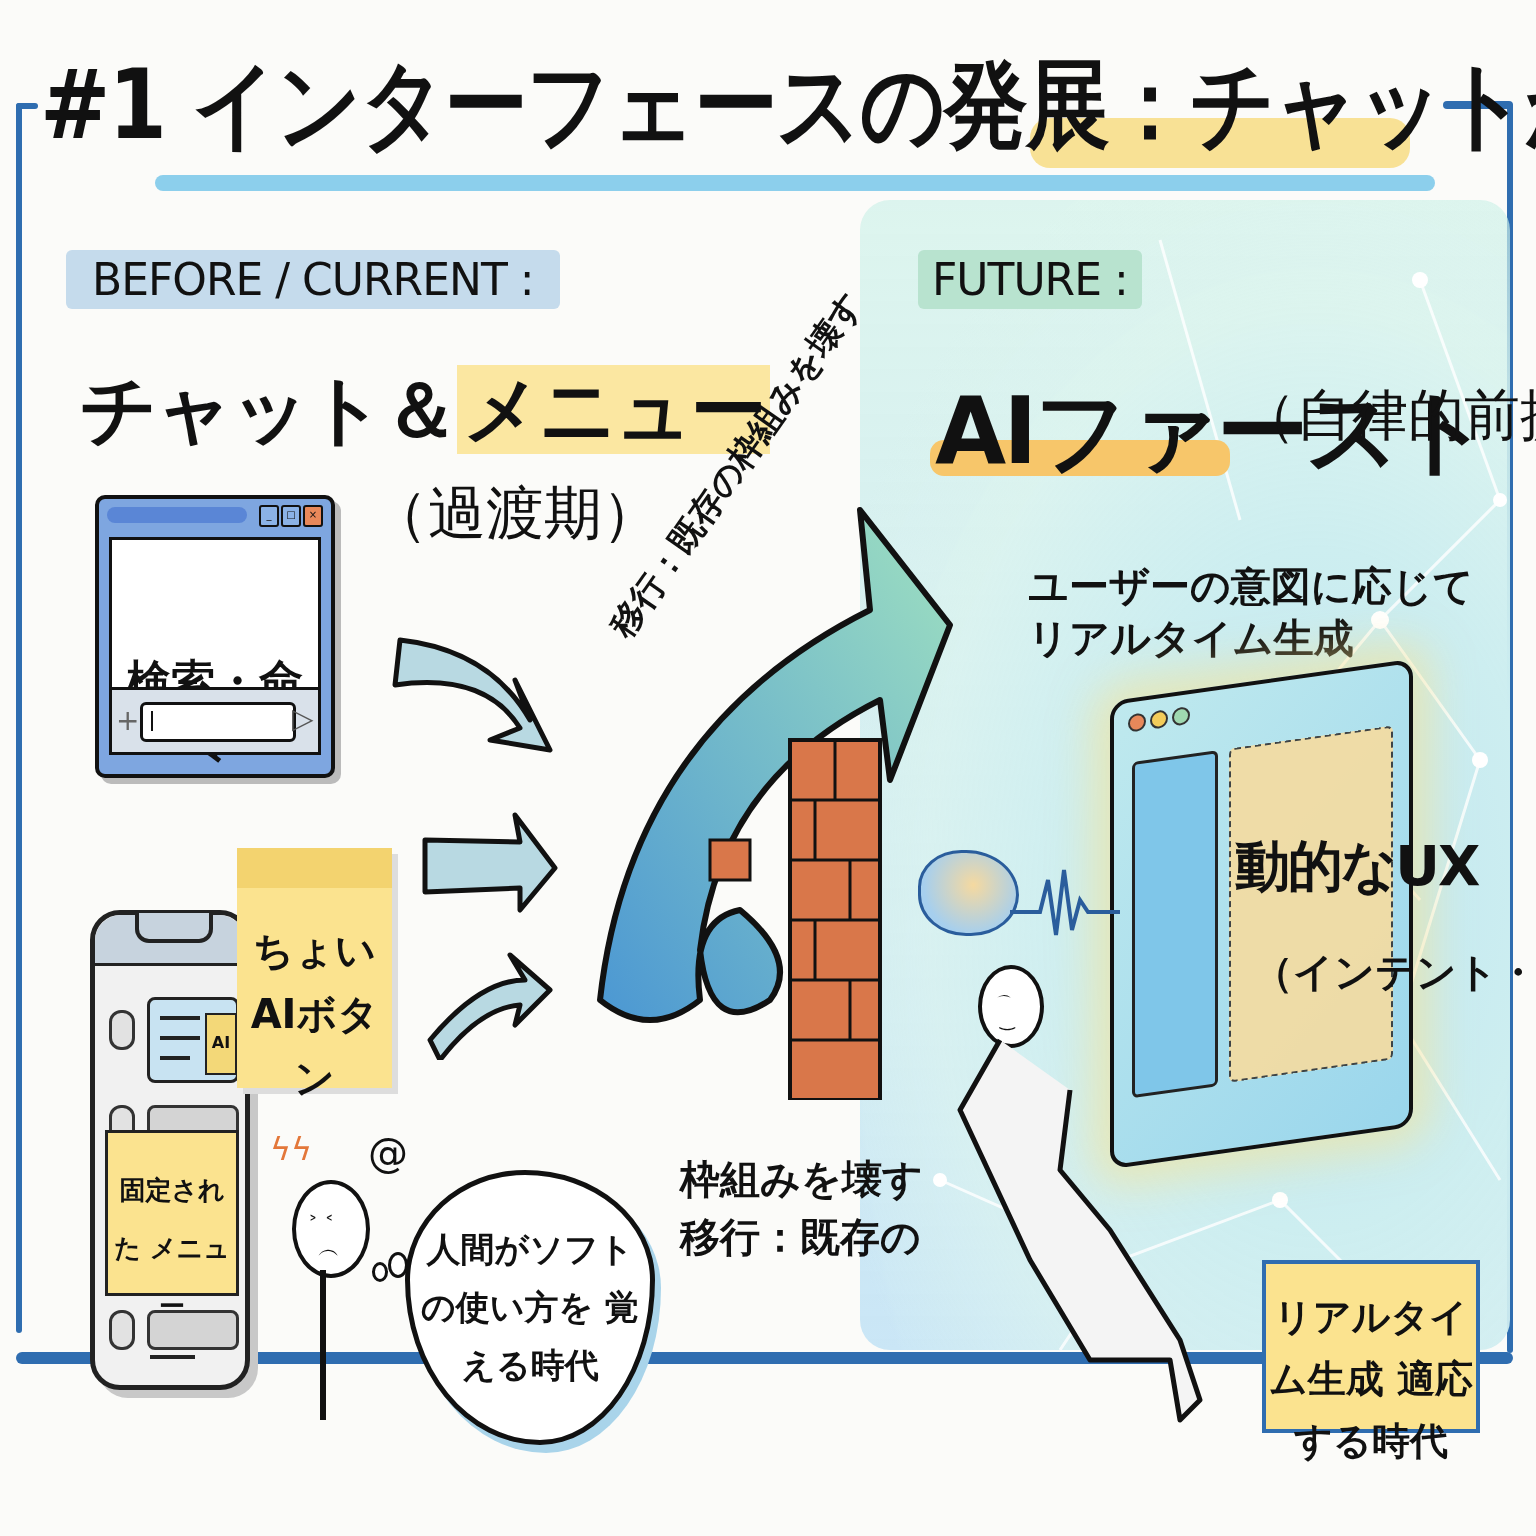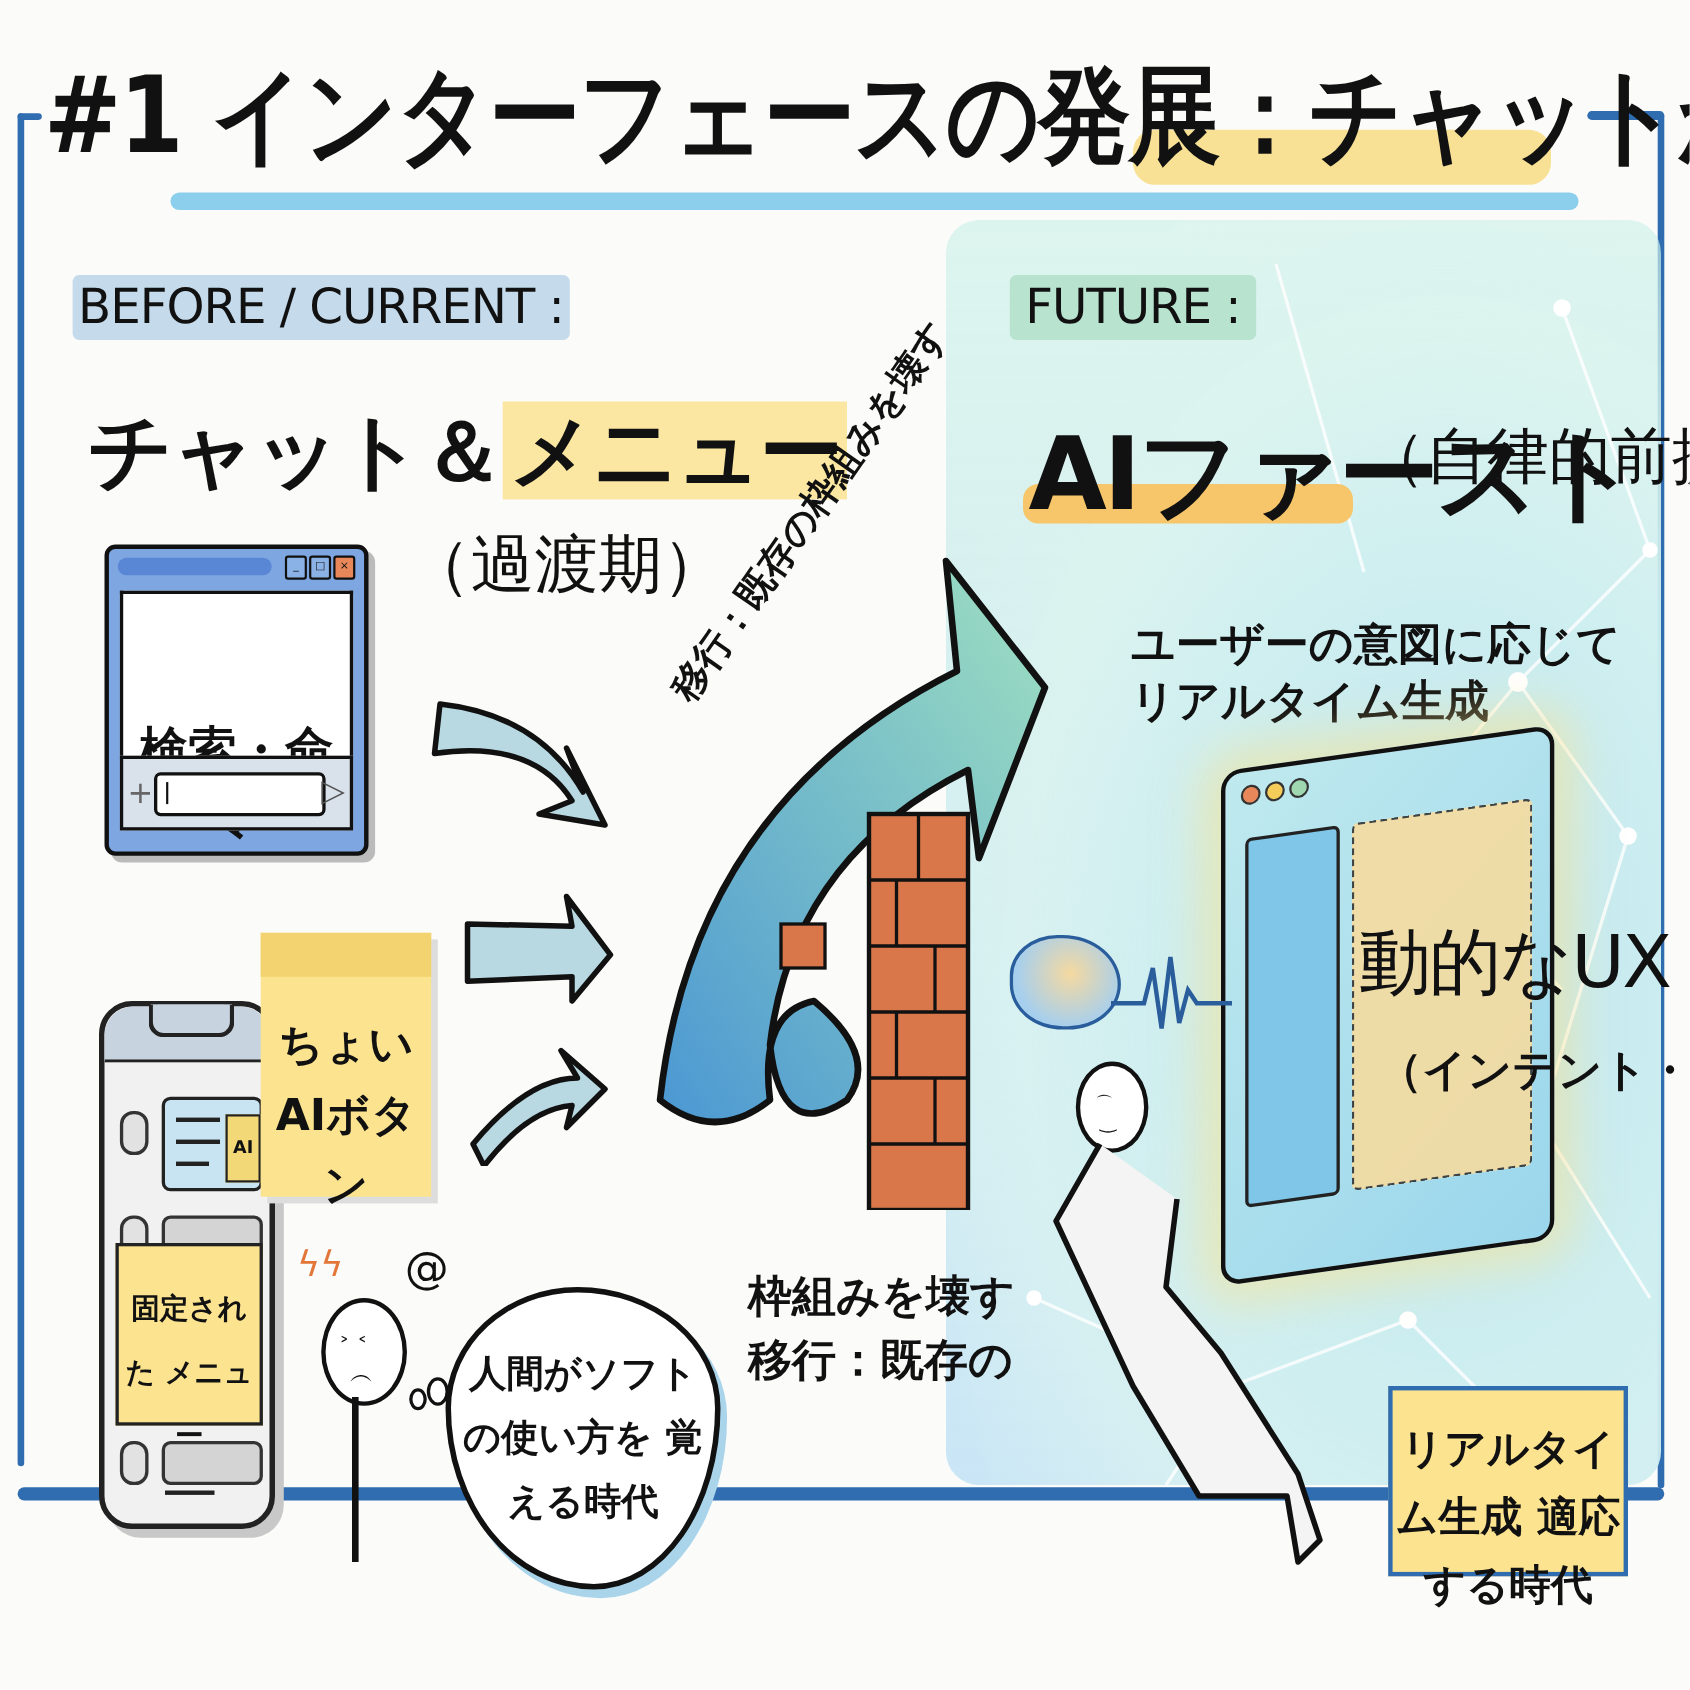--- a/index.html
+++ b/index.html
@@ -10,21 +10,21 @@
   .frame-left-tick { left:16px; top:103px; width:22px; height:6px; background:#2f6db0; border-radius:3px; }
   .frame-right { left:1507px; top:103px; width:6px; height:1250px; background:#2f6db0; border-radius:3px; }
   .frame-right-tick { left:1443px; top:101px; width:70px; height:8px; background:#2f6db0; border-radius:4px; }
   .frame-bottom { left:16px; top:1352px; width:1497px; height:12px; background:#2f6db0; border-radius:6px; }
   .title { left:40px; top:40px; font-size:84px; font-weight:bold; letter-spacing:-2px; white-space:nowrap; transform:scaleY(1.15); transform-origin:left top; }
   .title-hl { left:1030px; top:118px; width:380px; height:50px; background:#f7de8a; border-radius:20px; opacity:.9; }
   .title-underline { left:155px; top:175px; width:1280px; height:16px; background:#8ccfec; border-radius:8px; }
   .future-bg { left:860px; top:200px; width:650px; height:1150px;
      background: radial-gradient(ellipse at 70% 60%, #bfe6f2 0%, #cdeef0 35%, rgba(220,244,238,0.6) 60%, rgba(251,251,249,0) 80%),
                  linear-gradient(180deg, rgba(200,240,230,.6) 0%, rgba(190,225,245,.8) 100%); border-radius:30px; }
-  .label-before { left:66px; top:250px; padding:4px 5px; background:#c5dbec; font-size:44px; border-radius:6px; letter-spacing:-1px; }
+  .label-before { left:66px; top:250px; padding:4px 26px; background:#c5dbec; font-size:44px; border-radius:6px; letter-spacing:-1px; }
   .label-future { left:918px; top:250px; padding:4px 14px; background:#b8e3cf; font-size:44px; border-radius:6px; letter-spacing:-1px; }
   .heading-left { left:80px; top:360px; font-size:76px; font-weight:bold; white-space:nowrap; letter-spacing:-2px; }
   .heading-left .hl { background:#fbe7a1; padding:0 6px; }
   .sub-left { left:370px; top:475px; font-size:58px; white-space:nowrap; }
   .heading-right { left:935px; top:370px; font-size:92px; font-weight:bold; white-space:nowrap; letter-spacing:-3px; }
   .heading-right-hl { left:930px; top:440px; width:300px; height:36px; background:#f7c66a; border-radius:14px; }
   .sub-right { left:1240px; top:378px; font-size:56px; white-space:nowrap; }
 
   
   .win { left:95px; top:495px; width:232px; height:275px; background:#7ea6e0; border:4px solid #111; border-radius:10px; box-shadow:6px 6px 0 #bbb; }
@@ -67,21 +67,21 @@
   .curve-svg { left:570px; top:480px; }
   .trans-label { left:680px; top:1150px; font-size:40px; font-weight:bold; line-height:58px; white-space:nowrap; }
   .curve-text { left:600px; top:620px; font-size:34px; font-weight:bold; white-space:nowrap; transform:rotate(-55deg); transform-origin:left top; }
 
   
   .realtime-text { left:1028px; top:560px; font-size:40px; font-weight:bold; line-height:52px; white-space:nowrap; }
   .screen { left:1110px; top:680px; width:295px; height:460px; background:linear-gradient(135deg,#bfe9ee,#9ad6ec); border:4px solid #111; border-radius:18px; box-shadow:0 0 40px 18px rgba(250,226,140,.55); transform:skewY(-8deg); }
   .screen-dot { top:12px; width:14px; height:14px; border-radius:50%; border:2px solid #333; }
   .screen-side { left:18px; top:60px; width:80px; height:330px; background:#7fc6e9; border:3px solid #222; border-radius:6px; }
   .screen-panel { left:115px; top:60px; width:160px; height:330px; background:#f6dca0; border:2px dashed #333; border-radius:6px; opacity:.9; }
-  .ux-text { left:1235px; top:830px; font-size:66px; font-weight:normal; white-space:nowrap; letter-spacing:-2px; }
+  .ux-text { left:1235px; top:830px; font-size:55px; font-weight:bold; white-space:nowrap; letter-spacing:-2px; }
   .ux-sub { left:1253px; top:945px; font-size:40px; white-space:nowrap; font-weight:bold; }
   .brain { left:918px; top:850px; width:95px; height:80px; background:radial-gradient(circle at 55% 40%,#f5d9a0,#a6cfee 70%); border:3px solid #2a5d9c; border-radius:45% 55% 50% 50%; }
   .chill-head { left:978px; top:965px; width:58px; height:75px; background:#fff; border:4px solid #111; border-radius:50%; }
   .sticky-future { left:1262px; top:1260px; width:210px; height:165px; background:#fbe38f; border:4px solid #2f6db0; }
   .sticky-future-text { left:0; top:22px; width:210px; text-align:center; font-size:38px; line-height:62px; font-weight:bold; }
 </style>
 </head>
 <body>
 
 <div class="abs frame-left"></div>

